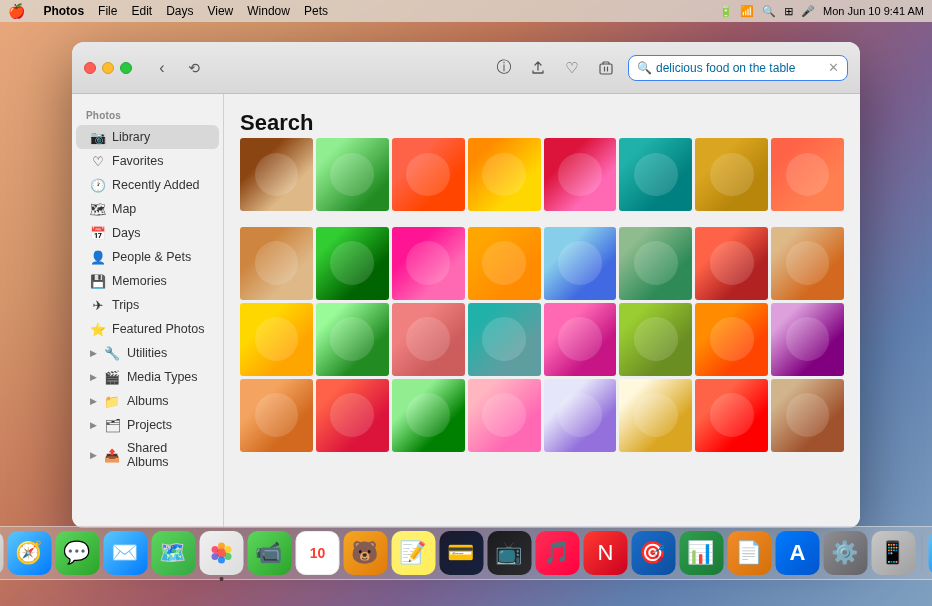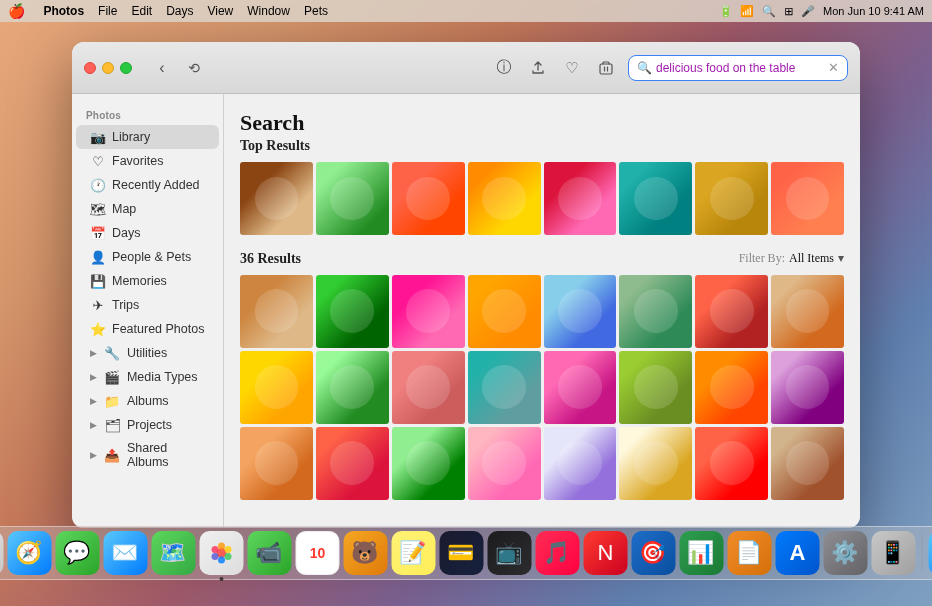--- a/index.html
+++ b/index.html
@@ -142,21 +142,21 @@
       width: 220px;
       height: 26px;
       gap: 4px;
     }
     .search-bar input {
       border: none;
       outline: none;
       font-size: 12px;
       flex: 1;
       background: transparent;
-      color: #a21caf;
+      color: #0369a1;
     }
     .search-clear {
       color: #999;
       cursor: pointer;
       font-size: 13px;
       display: flex;
       align-items: center;
     }
 
     
@@ -210,21 +210,20 @@
       color: #888;
       margin-right: 2px;
     }
 
     
     .content-area {
       flex: 1;
       overflow-y: auto;
       background: #f0f0f0;
       padding: 16px;
-      font-family: Liberation Serif, serif;
     }
     .page-title {
       font-size: 22px;
       font-weight: 700;
       color: #111;
       margin-bottom: 2px;
     }
     .results-subtitle {
       font-size: 12px;
       color: #888;
@@ -517,41 +516,32 @@
         <div class="sidebar-item">
           <span class="sidebar-expand">▶</span>
           <span class="sidebar-icon">📤</span>
           <span>Shared Albums</span>
         </div>
       </div>
 
       <div class="content-area">
         <div class="page-title">Search</div>
 
-        <div class="section-header">Top Results</div>
         <div class="photo-grid-top">
 
           <div class="photo-thumb p1"></div>
           <div class="photo-thumb p2"></div>
           <div class="photo-thumb p3"></div>
           <div class="photo-thumb p4"></div>
           <div class="photo-thumb p5"></div>
           <div class="photo-thumb p6"></div>
           <div class="photo-thumb p7"></div>
           <div class="photo-thumb p8"></div>
         </div>
 
-        <div class="results-header">
-          <div class="results-count">36 Results</div>
-          <div class="filter-by">
-            <span class="filter-label">Filter By:</span>
-            <span class="filter-value">All Items</span>
-            <span>▾</span>
-          </div>
-        </div>
 
         <div class="photo-grid-main">
           <div class="photo-thumb p9"></div>
           <div class="photo-thumb p10"></div>
           <div class="photo-thumb p11"></div>
           <div class="photo-thumb p12"></div>
           <div class="photo-thumb p13"></div>
           <div class="photo-thumb p14"></div>
           <div class="photo-thumb p15"></div>
           <div class="photo-thumb p16"></div>

